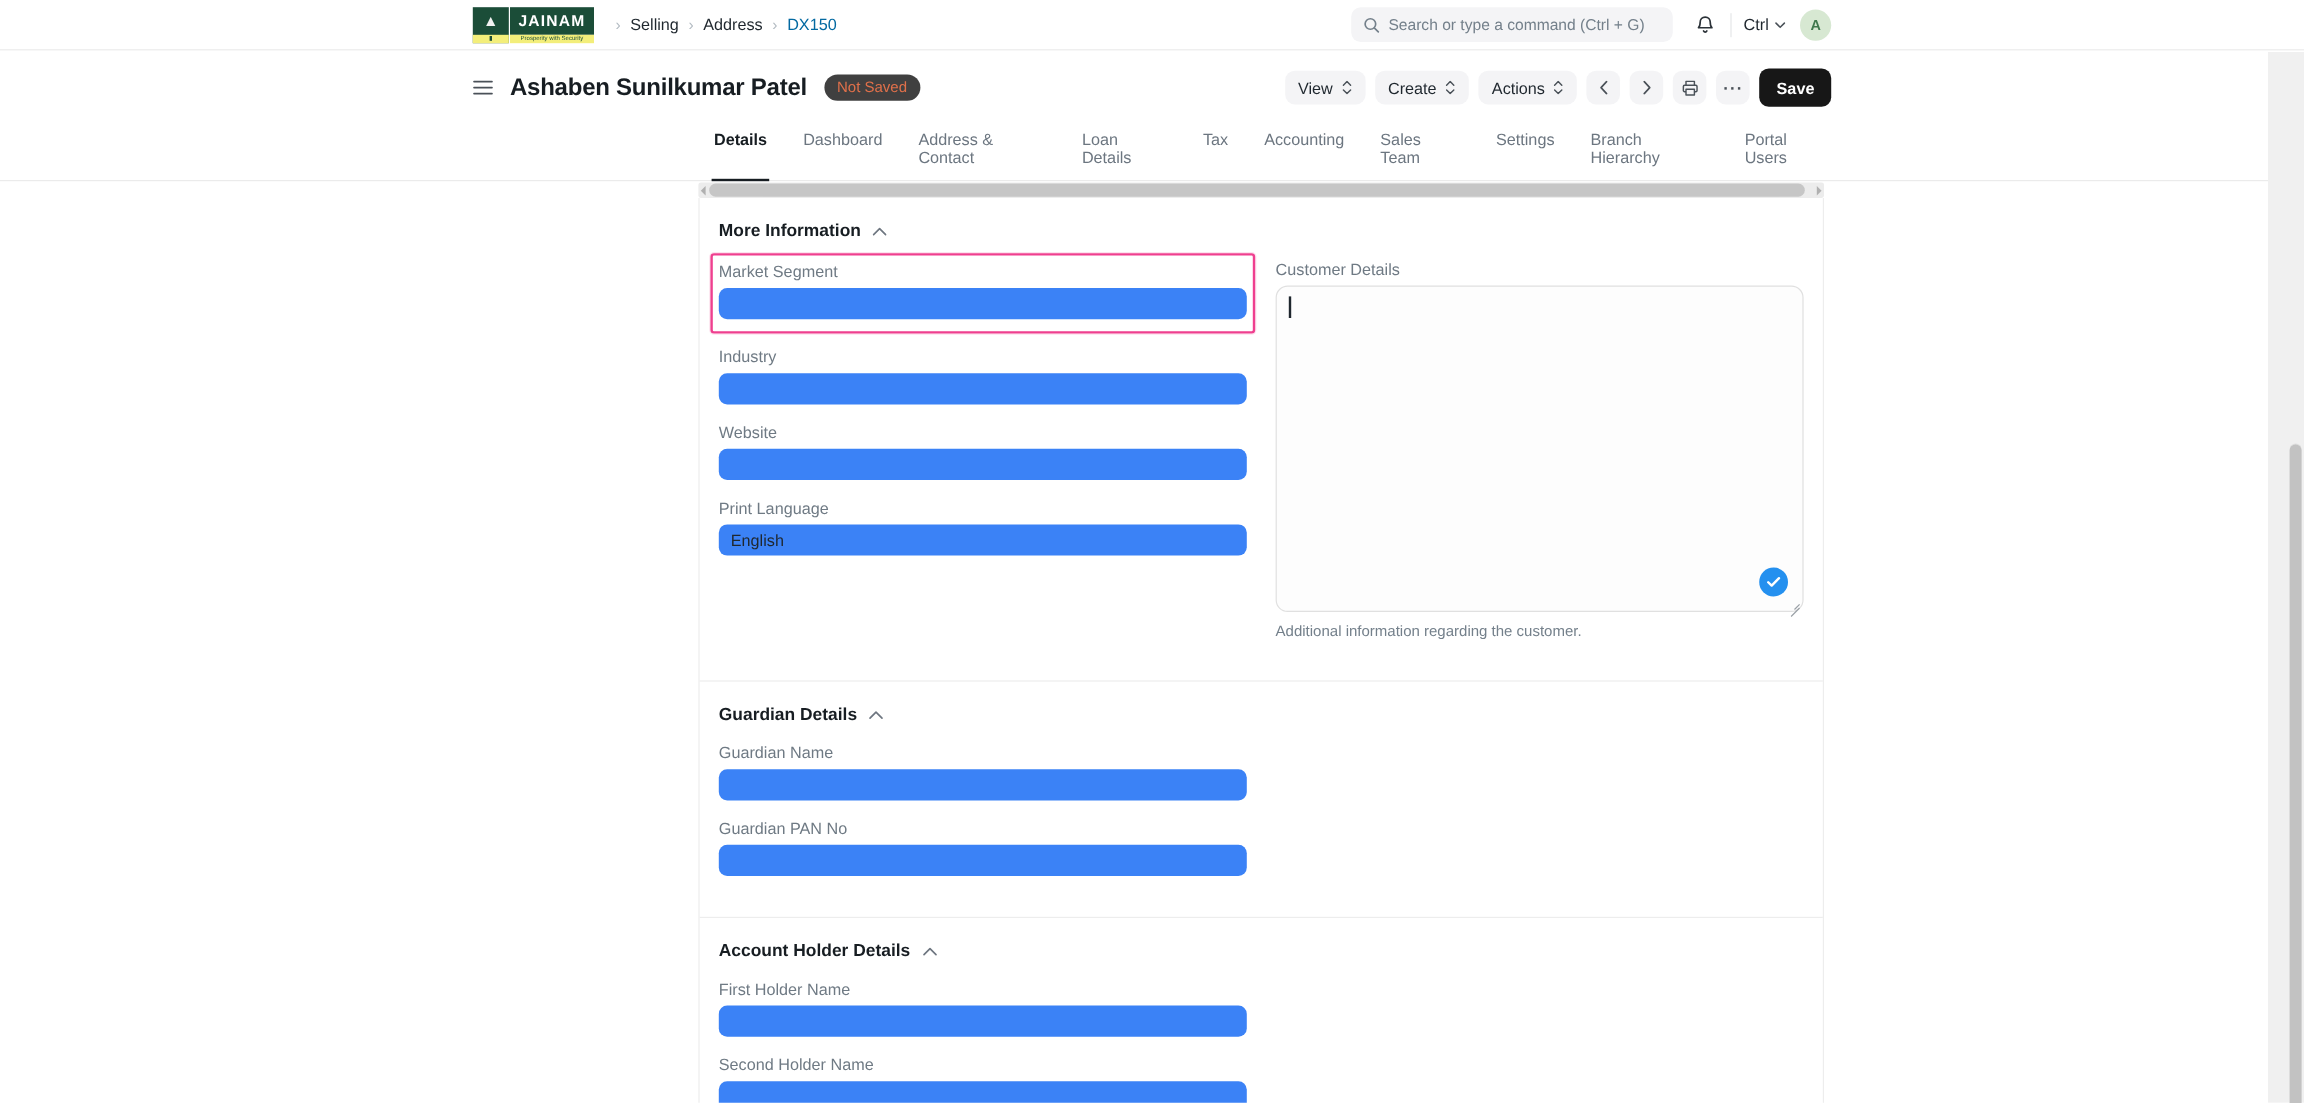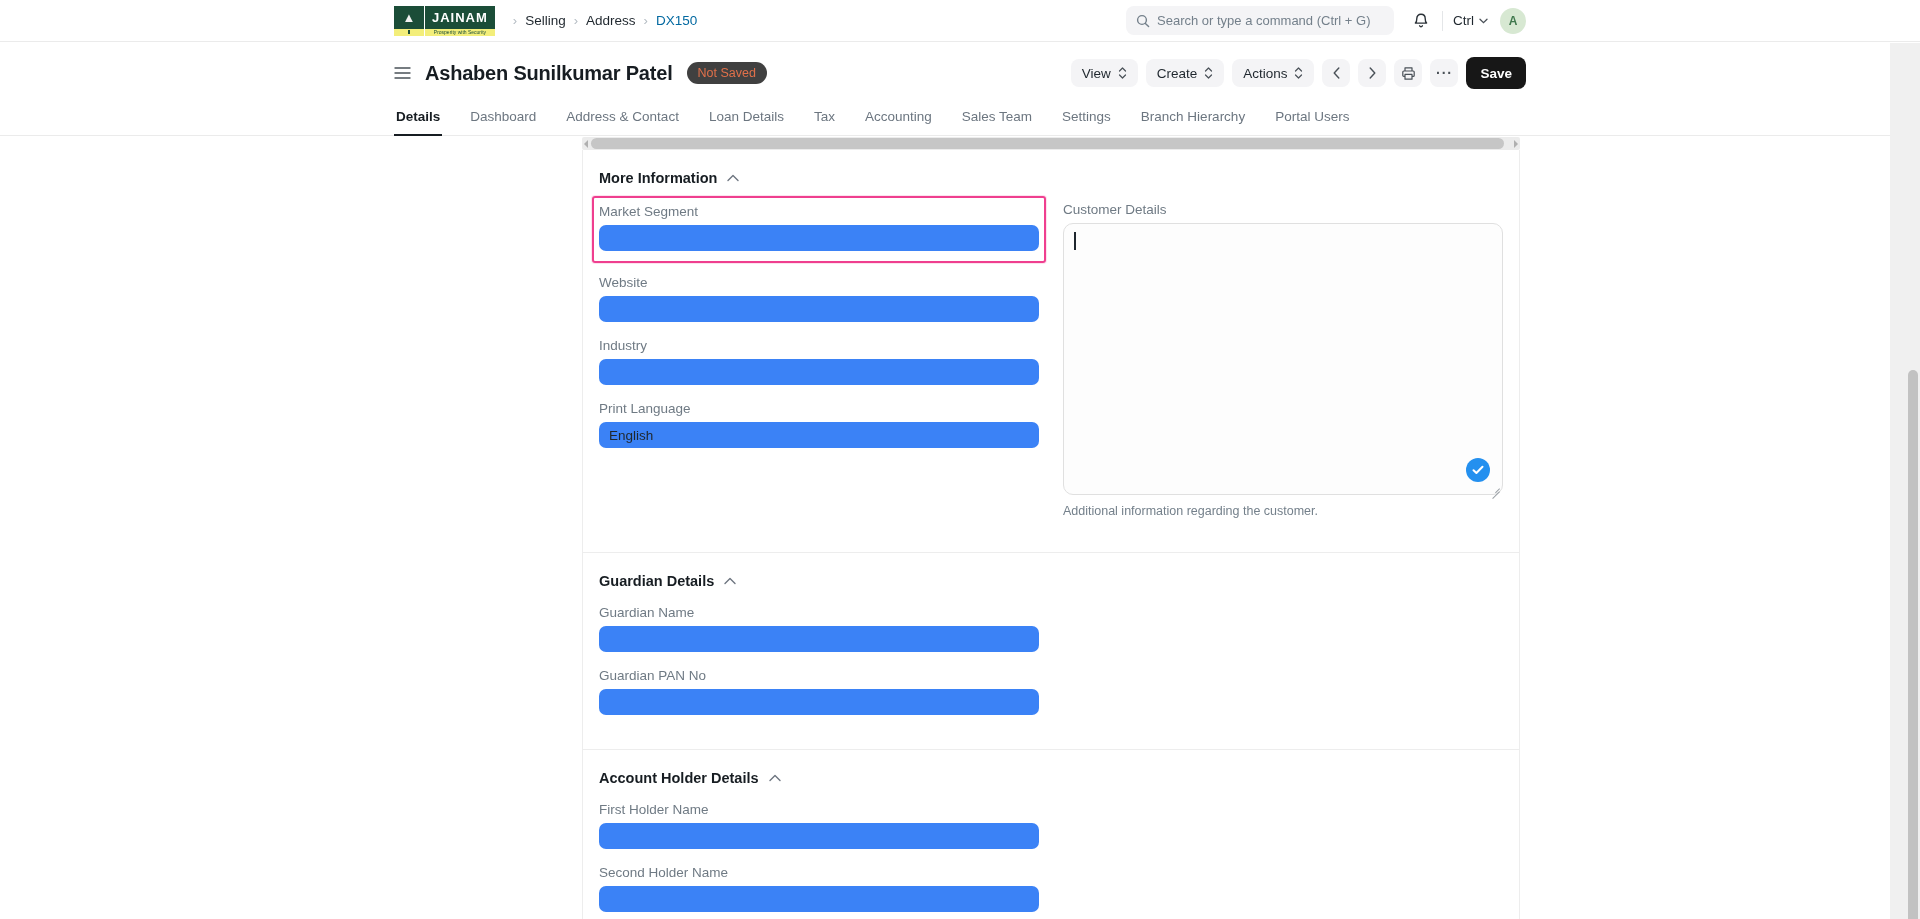--- a/index.html
+++ b/index.html
@@ -38,21 +38,21 @@
   .badge { margin-left:14px; background:#404040; color:#e0704a; font-size:12.5px; padding:4px 11px; border-radius:11px; }
   .actions { margin-left:auto; display:flex; align-items:center; gap:8px; }
   .btn { height:28px; border:none; border-radius:8px; background:#f4f4f6; color:#1f272e; font-size:13.5px; font-family:inherit; display:flex; align-items:center; gap:7px; padding:0 11px; cursor:pointer; }
   .btn .sel-caret { color:#4a5158; display:flex; }
   .btn.square { width:28px; padding:0; justify-content:center; color:#4a5158; }
   .btn.primary { background:#171717; color:#fff; font-weight:bold; padding:16px 14px; }
   .ellipsis { font-size:14px; letter-spacing:1px; color:#4a5158; font-weight:bold; }
 
   
   .tabs-bar { border-bottom:1px solid #ebebeb; }
-  .tabs { display:flex; gap:26px; }
+  .tabs { display:flex; gap:26px; margin-left:199px; }
   .tab { font-size:13.5px; color:#6c7680; padding:9px 2px 11px 2px; cursor:pointer; position:relative; }
   .tab.active { color:#171d22; font-weight:bold; }
   .tab.active::after { content:""; position:absolute; left:0; right:0; bottom:-1px; height:2px; background:#171d22; }
 
   
   .hscroll { margin-left:188px; width:938px; height:13px; margin-top:1px; background:#ececec; border-radius:2px; position:relative; display:flex; align-items:center; }
   .hscroll .thumb { position:absolute; left:9px; right:16px; top:1px; bottom:1px; background:#c6c6c6; border-radius:6px; }
   .harrow { width:0; height:0; position:absolute; border-top:4px solid transparent; border-bottom:4px solid transparent; }
   .harrow.left { left:2px; border-right:4px solid #b0b0b0; }
   .harrow.right { right:2px; border-left:4px solid #b0b0b0; }
@@ -246,25 +246,25 @@
       </div>
       <div class="cols">
         <div class="col">
           <div class="highlight">
             <div class="field">
               <div class="f-label">Market Segment</div>
               <div class="f-input"></div>
             </div>
           </div>
           <div class="field">
+            <div class="f-label">Industry</div>
+            <div class="f-input"></div>
+          </div>
+          <div class="field">
             <div class="f-label">Website</div>
-            <div class="f-input"></div>
-          </div>
-          <div class="field">
-            <div class="f-label">Industry</div>
             <div class="f-input"></div>
           </div>
           <div class="field">
             <div class="f-label">Print Language</div>
             <div class="f-input">English</div>
           </div>
         </div>
         <div class="col">
           <div class="field">
             <div class="f-label">Customer Details</div>

